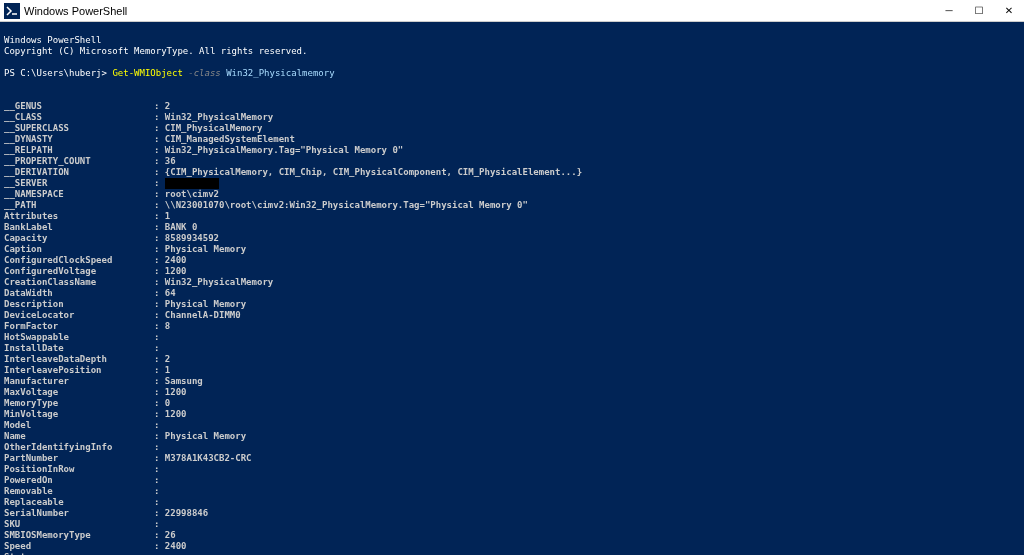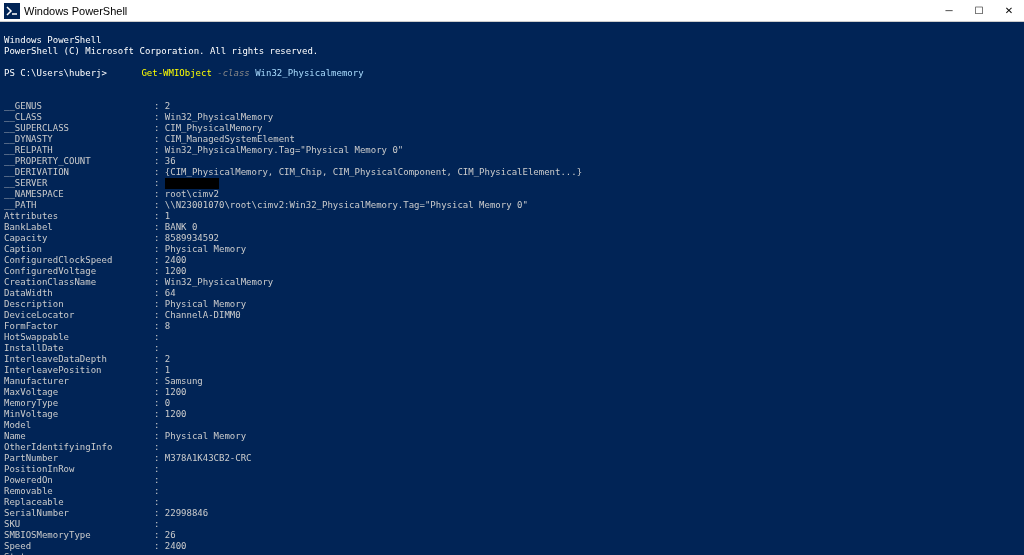--- a/index.html
+++ b/index.html
@@ -5,24 +5,24 @@
 * { margin:0; padding:0; box-sizing:border-box; }
 body { font-family:'Segoe UI',sans-serif; font-size:11px; background:#fff; overflow:hidden; width:1024px; height:555px; }
 .titlebar { height:22px; background:#fff; display:flex; align-items:center; border-bottom:1px solid #ccc; }
 .titlebar .icon { width:16px; height:16px; margin:0 4px; }
 .titlebar .title { flex:1; font-size:11px; color:#000; }
 .titlebar .btns { display:flex; }
 .titlebar .btn { width:30px; height:22px; display:flex; align-items:center; justify-content:center; font-size:10px; color:#000; cursor:pointer; }
 .console { background:#012456; color:#ccc; font-family:Consolas,'Lucida Console',monospace; font-size:9px; line-height:11px; height:533px; overflow-y:scroll; padding:2px 4px; white-space:pre; position:relative; }
 .console .hdr { color:#fff; }
 .prompt { color:#fff; }
-.cmd { color:#ffff00;margin-left:29px; }
+.cmd { color:#ffff00; }
 .arg { color:#888;font-style:italic; }
 .argv { color:#aaddff; }
-.row { display:flex; }
+.row { display:flex;font-weight:bold; }
 .k { display:inline-block; width:150px; color:#ccc; }
 .c { color:#ccc; }
 .v { color:#ccc; }
 .redact { background:#000; display:inline-block; }
 ::-webkit-scrollbar { width:10px; }
 ::-webkit-scrollbar-track { background:#1a3a6e; }
 ::-webkit-scrollbar-thumb { background:#4a6a9e; }
 </style>
 </head>
 <body>
@@ -35,21 +35,21 @@
   <span class="title">Windows PowerShell</span>
   <div class="btns">
     <div class="btn">─</div>
     <div class="btn">☐</div>
     <div class="btn close">✕</div>
   </div>
 </div>
 
 <div class="console">
 <span class="hdr">Windows PowerShell</span>
-<span class="hdr">PowerShell (C) Microsoft Corporation. All rights reserved.</span>
+<span class="hdr">Copyright (C) Microsoft MemoryType. All rights reserved.</span>
 
 <span><span class="prompt">PS C:\Users\huberj&gt;</span> <span class="cmd">Get-WMIObject</span> <span class="arg">-class</span> <span class="argv">Win32_Physicalmemory</span></span>
 
 
 <div id="b0"><div class="row"><span class="k">__GENUS</span><span class="c">: </span><span class="v">2</span></div><div class="row"><span class="k">__CLASS</span><span class="c">: </span><span class="v">Win32_PhysicalMemory</span></div><div class="row"><span class="k">__SUPERCLASS</span><span class="c">: </span><span class="v">CIM_PhysicalMemory</span></div><div class="row"><span class="k">__DYNASTY</span><span class="c">: </span><span class="v">CIM_ManagedSystemElement</span></div><div class="row"><span class="k">__RELPATH</span><span class="c">: </span><span class="v">Win32_PhysicalMemory.Tag="Physical Memory 0"</span></div><div class="row"><span class="k">__PROPERTY_COUNT</span><span class="c">: </span><span class="v">36</span></div><div class="row"><span class="k">__DERIVATION</span><span class="c">: </span><span class="v">{CIM_PhysicalMemory, CIM_Chip, CIM_PhysicalComponent, CIM_PhysicalElement...}</span></div><div class="row"><span class="k">__SERVER</span><span class="c">: </span><span class="v"><span class="redact">&nbsp;&nbsp;&nbsp;&nbsp;&nbsp;&nbsp;&nbsp;&nbsp;&nbsp;&nbsp;</span></span></div><div class="row"><span class="k">__NAMESPACE</span><span class="c">: </span><span class="v">root\cimv2</span></div><div class="row"><span class="k">__PATH</span><span class="c">: </span><span class="v">\\N23001070\root\cimv2:Win32_PhysicalMemory.Tag="Physical Memory 0"</span></div><div class="row"><span class="k">Attributes</span><span class="c">: </span><span class="v">1</span></div><div class="row"><span class="k">BankLabel</span><span class="c">: </span><span class="v">BANK 0</span></div><div class="row"><span class="k">Capacity</span><span class="c">: </span><span class="v">8589934592</span></div><div class="row"><span class="k">Caption</span><span class="c">: </span><span class="v">Physical Memory</span></div><div class="row"><span class="k">ConfiguredClockSpeed</span><span class="c">: </span><span class="v">2400</span></div><div class="row"><span class="k">ConfiguredVoltage</span><span class="c">: </span><span class="v">1200</span></div><div class="row"><span class="k">CreationClassName</span><span class="c">: </span><span class="v">Win32_PhysicalMemory</span></div><div class="row"><span class="k">DataWidth</span><span class="c">: </span><span class="v">64</span></div><div class="row"><span class="k">Description</span><span class="c">: </span><span class="v">Physical Memory</span></div><div class="row"><span class="k">DeviceLocator</span><span class="c">: </span><span class="v">ChannelA-DIMM0</span></div><div class="row"><span class="k">FormFactor</span><span class="c">: </span><span class="v">8</span></div><div class="row"><span class="k">HotSwappable</span><span class="c">: </span><span class="v"></span></div><div class="row"><span class="k">InstallDate</span><span class="c">: </span><span class="v"></span></div><div class="row"><span class="k">InterleaveDataDepth</span><span class="c">: </span><span class="v">2</span></div><div class="row"><span class="k">InterleavePosition</span><span class="c">: </span><span class="v">1</span></div><div class="row"><span class="k">Manufacturer</span><span class="c">: </span><span class="v">Samsung</span></div><div class="row"><span class="k">MaxVoltage</span><span class="c">: </span><span class="v">1200</span></div><div class="row"><span class="k">MemoryType</span><span class="c">: </span><span class="v">0</span></div><div class="row"><span class="k">MinVoltage</span><span class="c">: </span><span class="v">1200</span></div><div class="row"><span class="k">Model</span><span class="c">: </span><span class="v"></span></div><div class="row"><span class="k">Name</span><span class="c">: </span><span class="v">Physical Memory</span></div><div class="row"><span class="k">OtherIdentifyingInfo</span><span class="c">: </span><span class="v"></span></div><div class="row"><span class="k">PartNumber</span><span class="c">: </span><span class="v">M378A1K43CB2-CRC</span></div><div class="row"><span class="k">PositionInRow</span><span class="c">: </span><span class="v"></span></div><div class="row"><span class="k">PoweredOn</span><span class="c">: </span><span class="v"></span></div><div class="row"><span class="k">Removable</span><span class="c">: </span><span class="v"></span></div><div class="row"><span class="k">Replaceable</span><span class="c">: </span><span class="v"></span></div><div class="row"><span class="k">SerialNumber</span><span class="c">: </span><span class="v">22998846</span></div><div class="row"><span class="k">SKU</span><span class="c">: </span><span class="v"></span></div><div class="row"><span class="k">SMBIOSMemoryType</span><span class="c">: </span><span class="v">26</span></div><div class="row"><span class="k">Speed</span><span class="c">: </span><span class="v">2400</span></div><div class="row"><span class="k">Status</span><span class="c">: </span><span class="v"></span></div></div>
 
 
 </div>
 
 </body></html>

